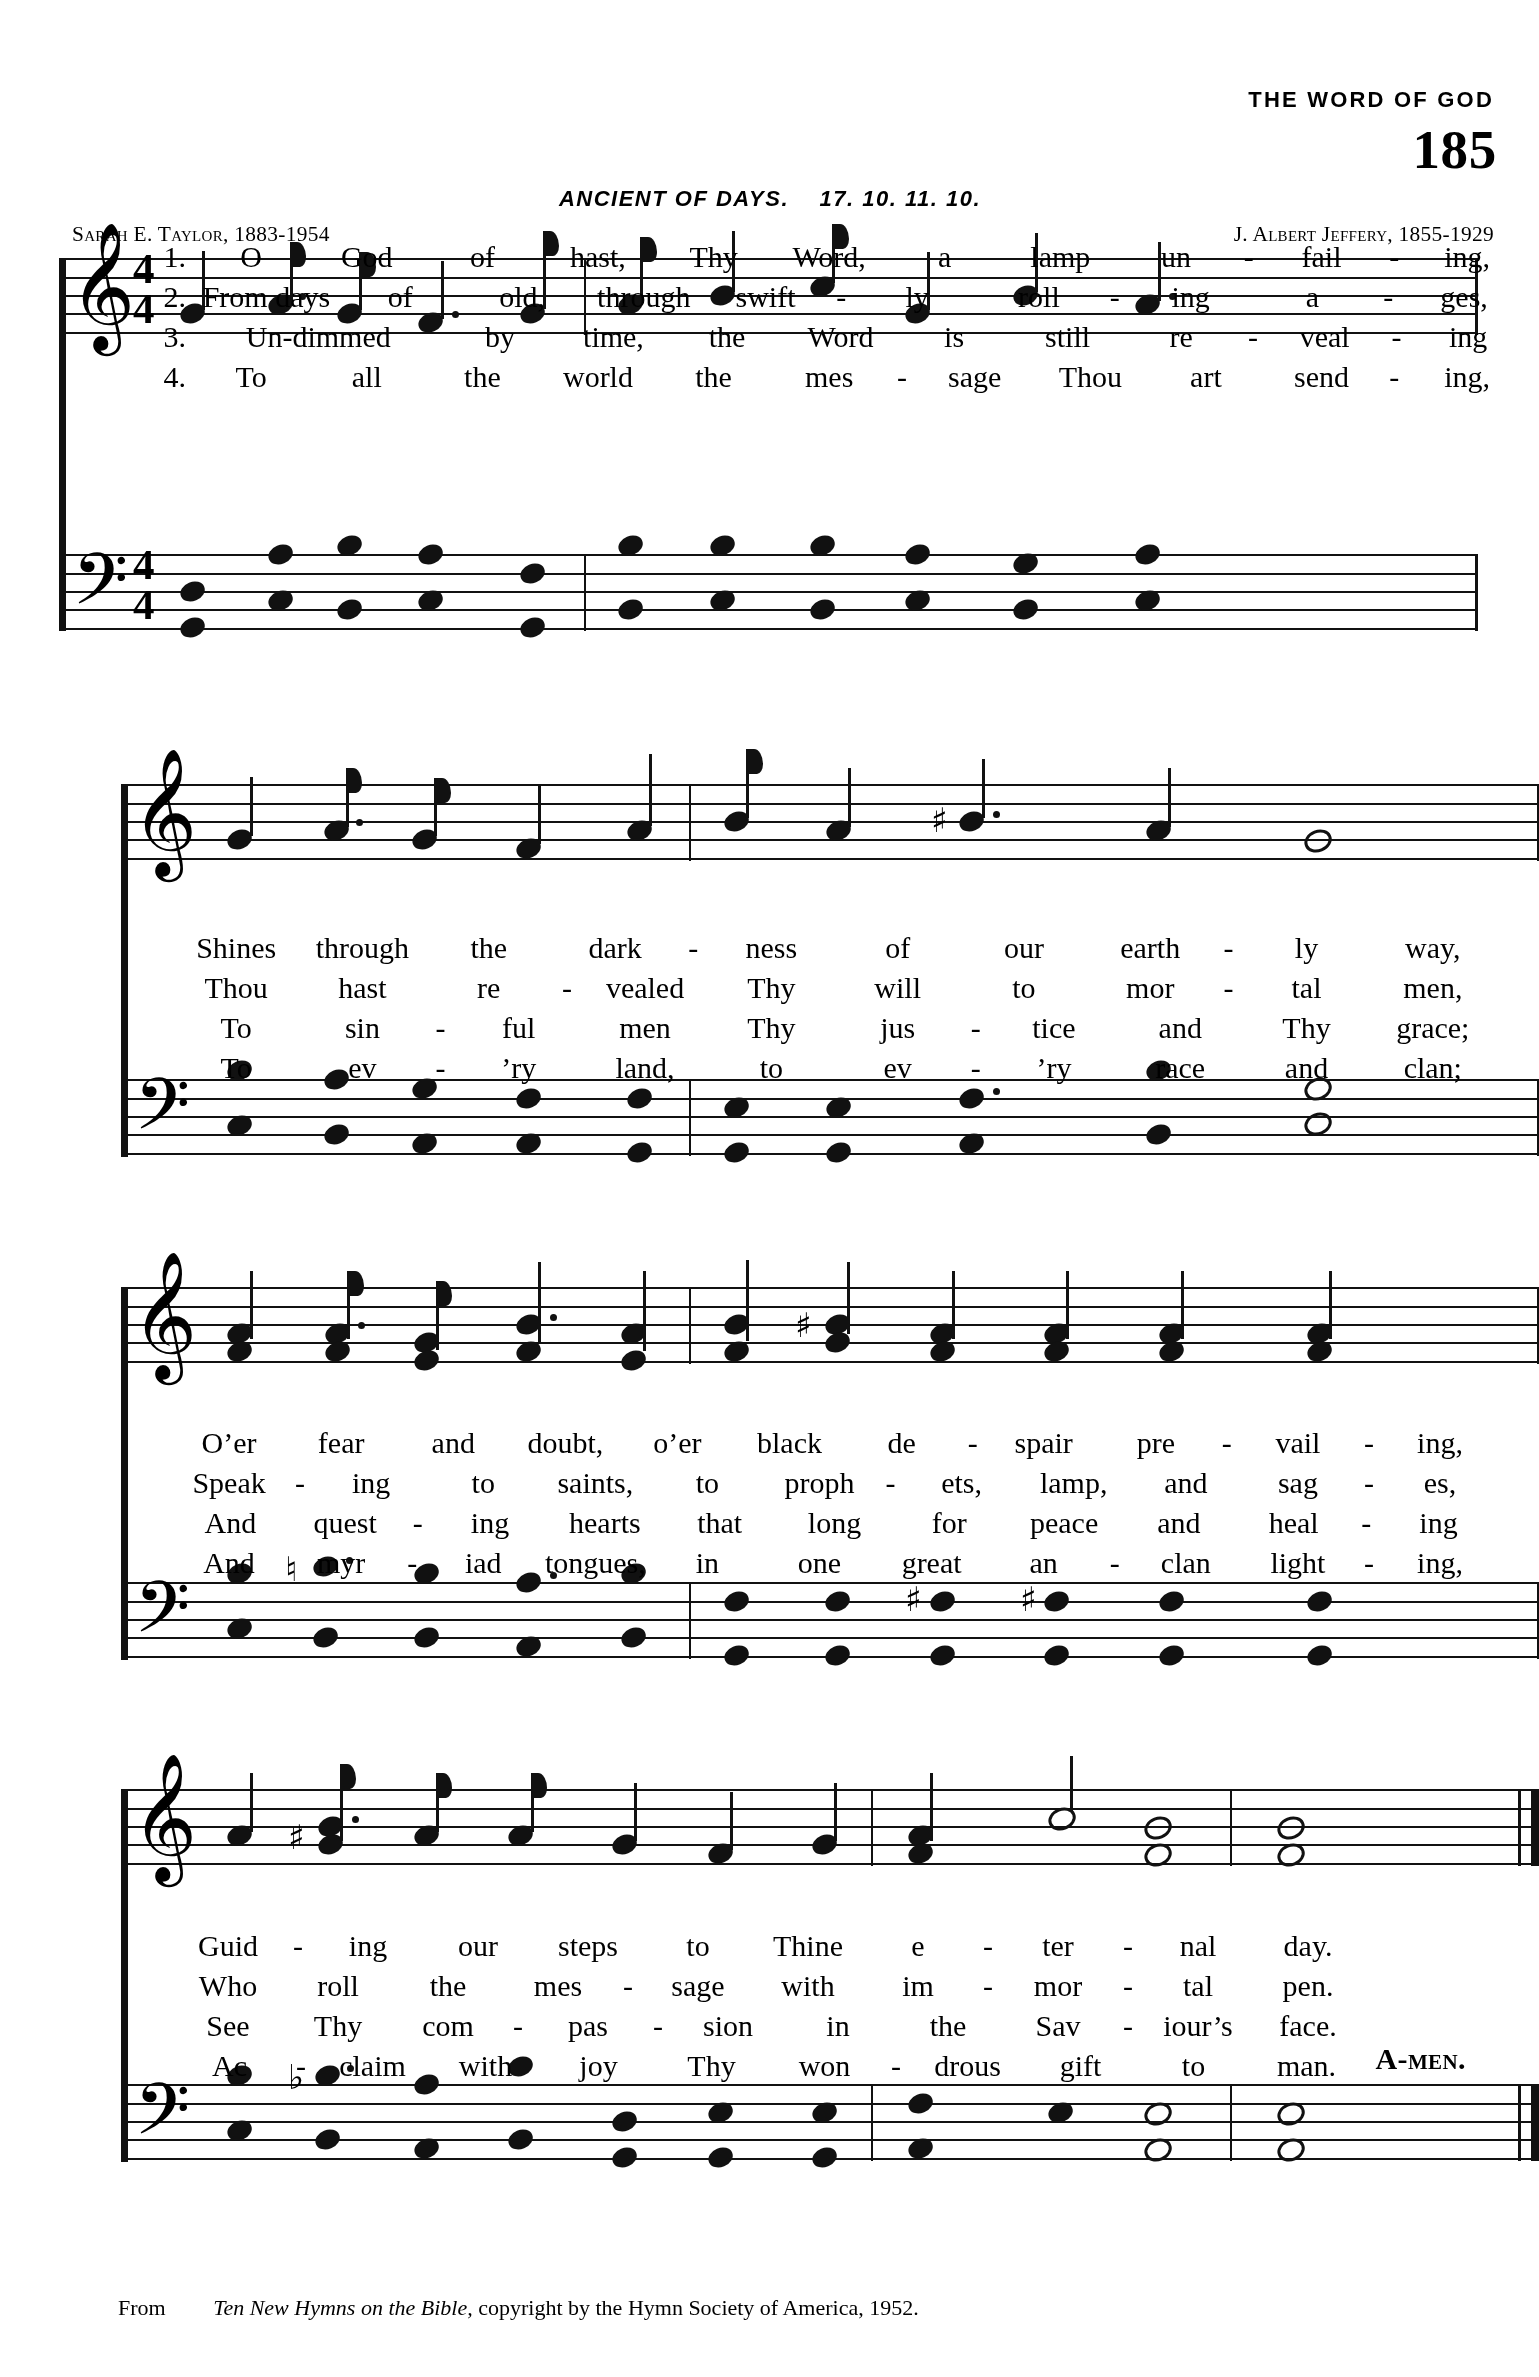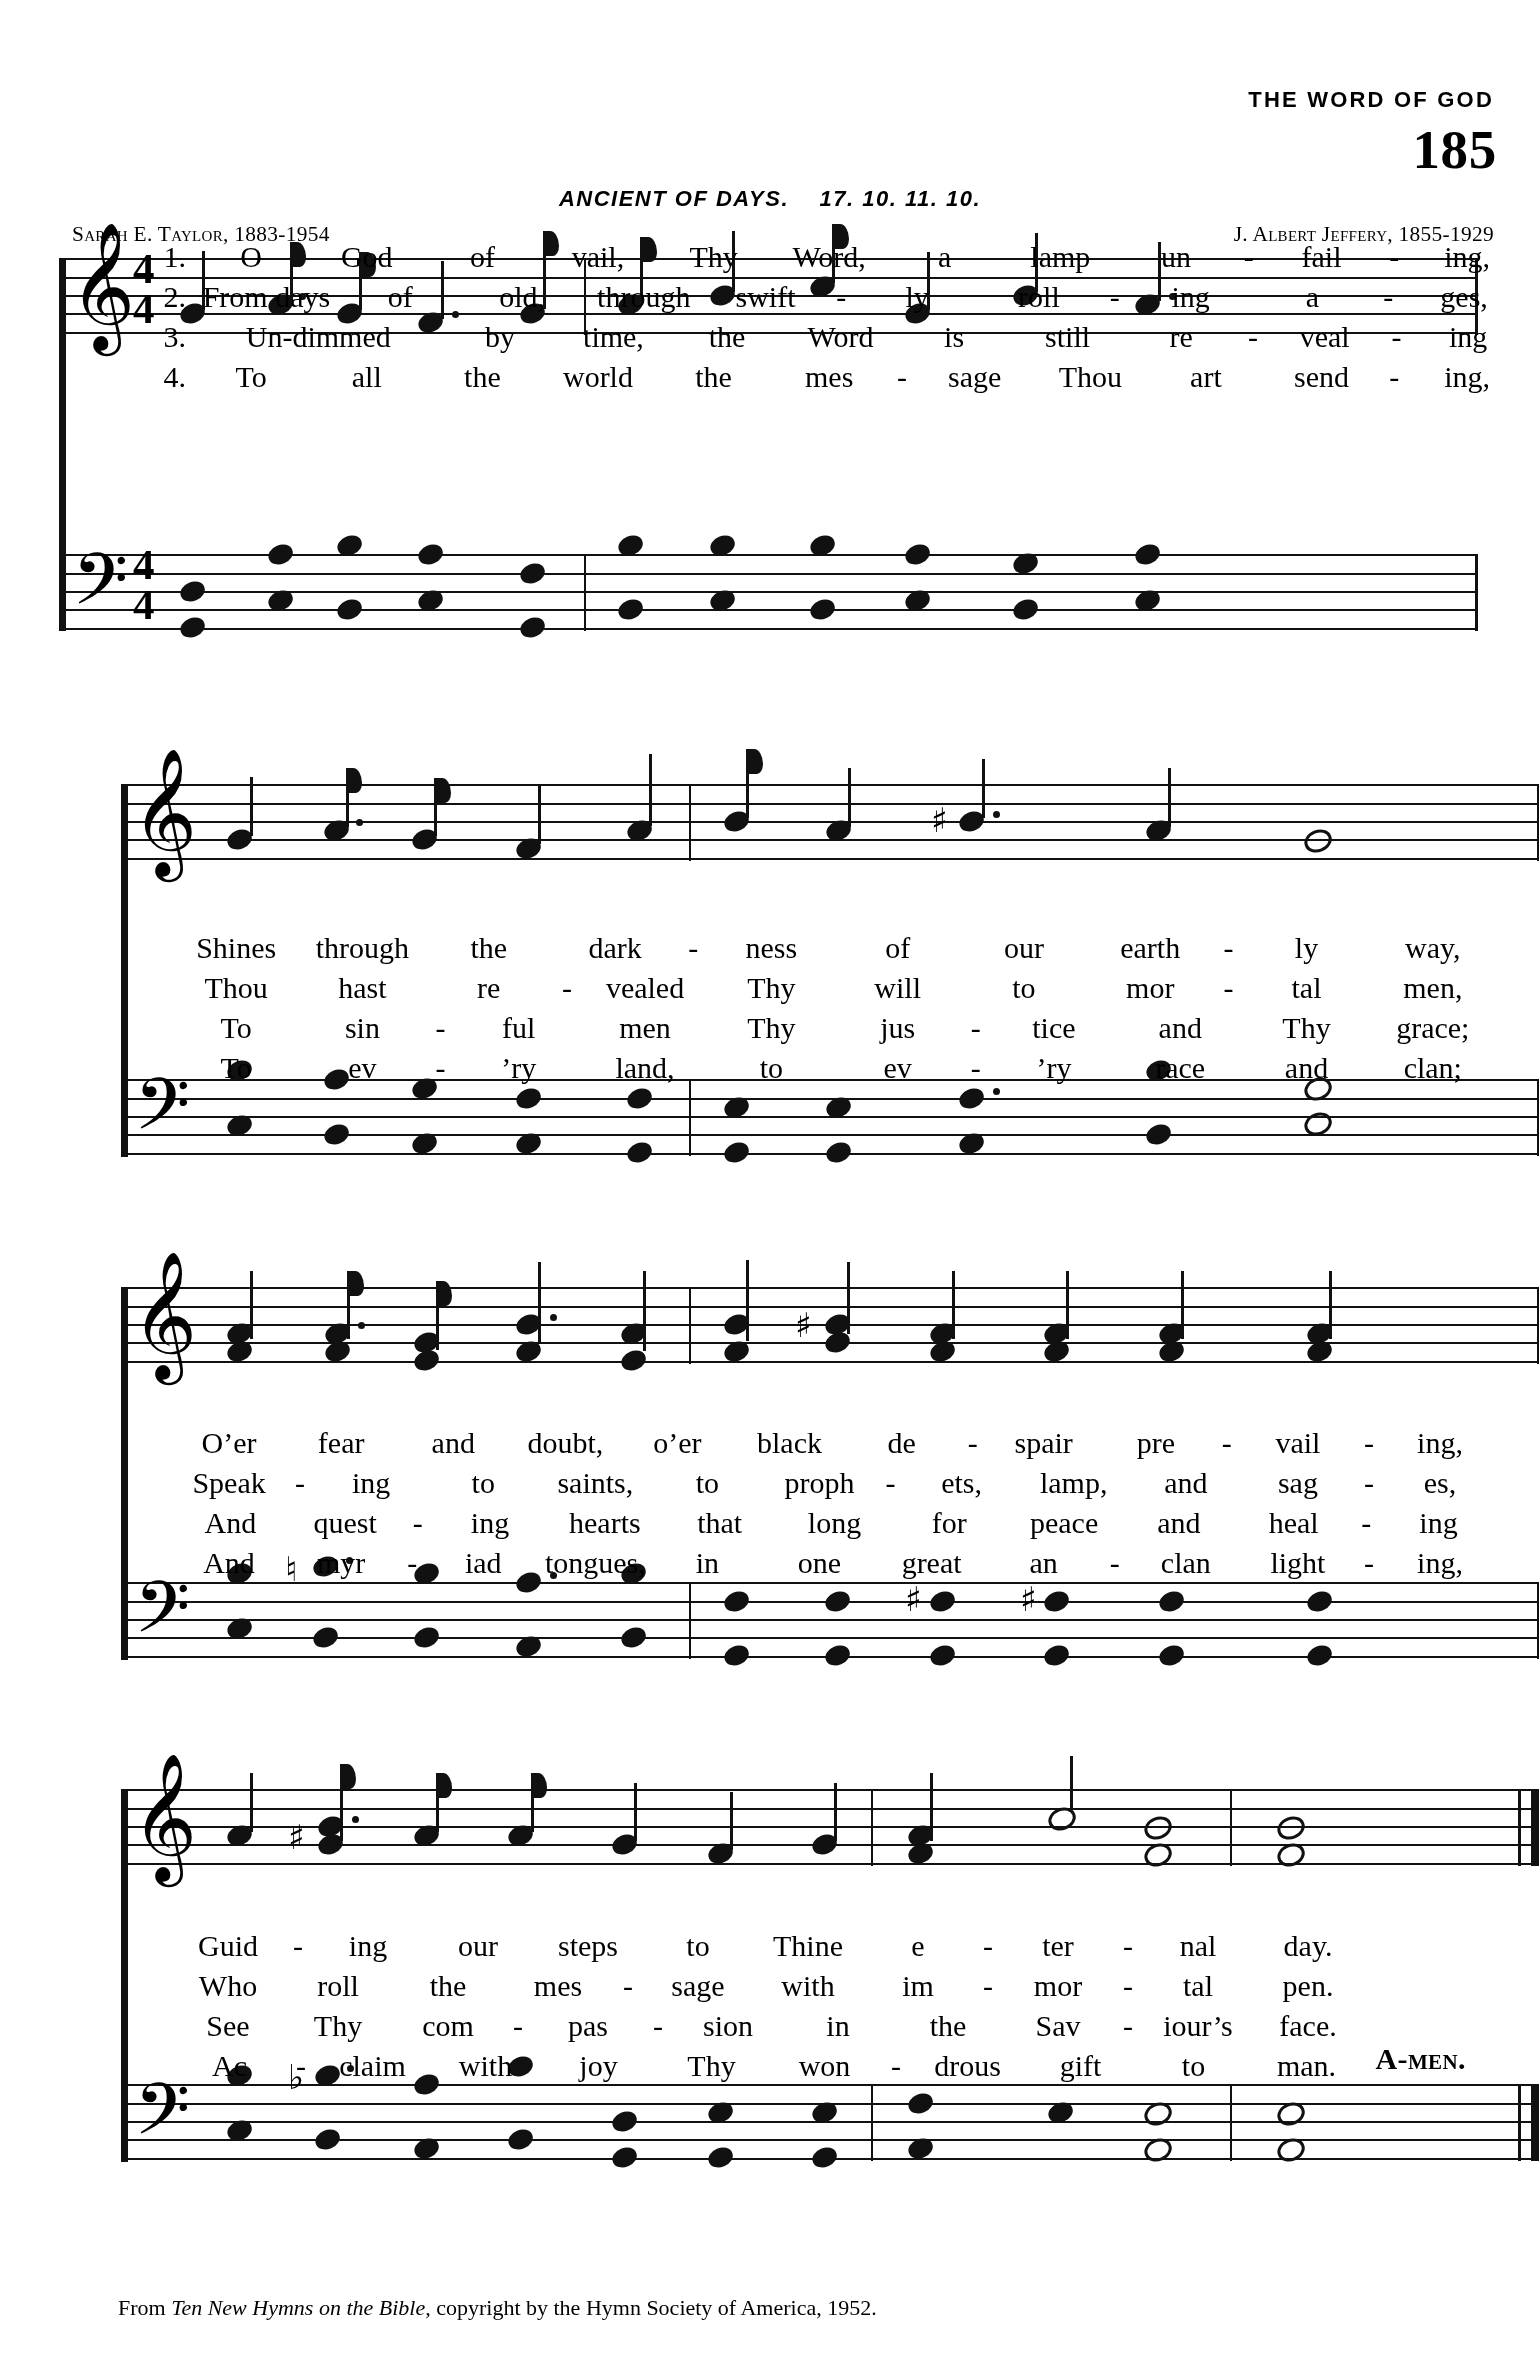--- a/index.html
+++ b/index.html
@@ -231,21 +231,21 @@
   }
 
   
   .footer {
     position: absolute;
     left: 118px;
     bottom: 55px;
     font-size: 22px;
     line-height: 1.28;
   }
-  .footer i { font-style: italic; }
+  .footer i { font-style: italic; margin-left: 42px; }
 </style>
 </head>
 <body>
 
 <div class="page">
 
   <div class="header">
     <div class="section-label">THE WORD OF GOD</div>
     <div class="hymn-number">185</div>
     <div class="meter">
@@ -346,21 +346,21 @@
     <div class="brace-left" style="top:44px; height:373px;"></div>
   </div>
 
   <div class="lyrics" style="position:absolute; top:237px; left:81px; width:1382px;">
     <div class="lyric-row">
       <span class="lyric-num">1.</span>
       <span class="lyric-words">
         <span>O</span>
         <span>God</span>
         <span>of</span>
-        <span>vail,</span>
+        <span>hast,</span>
         <span>Thy</span>
         <span>Word,</span>
         <span>a</span>
         <span>lamp</span>
         <span>un</span>
         <span style="flex:0 0 30px">-</span>
         <span>fail</span>
         <span style="flex:0 0 30px">-</span>
         <span>ing,</span>
       </span>

